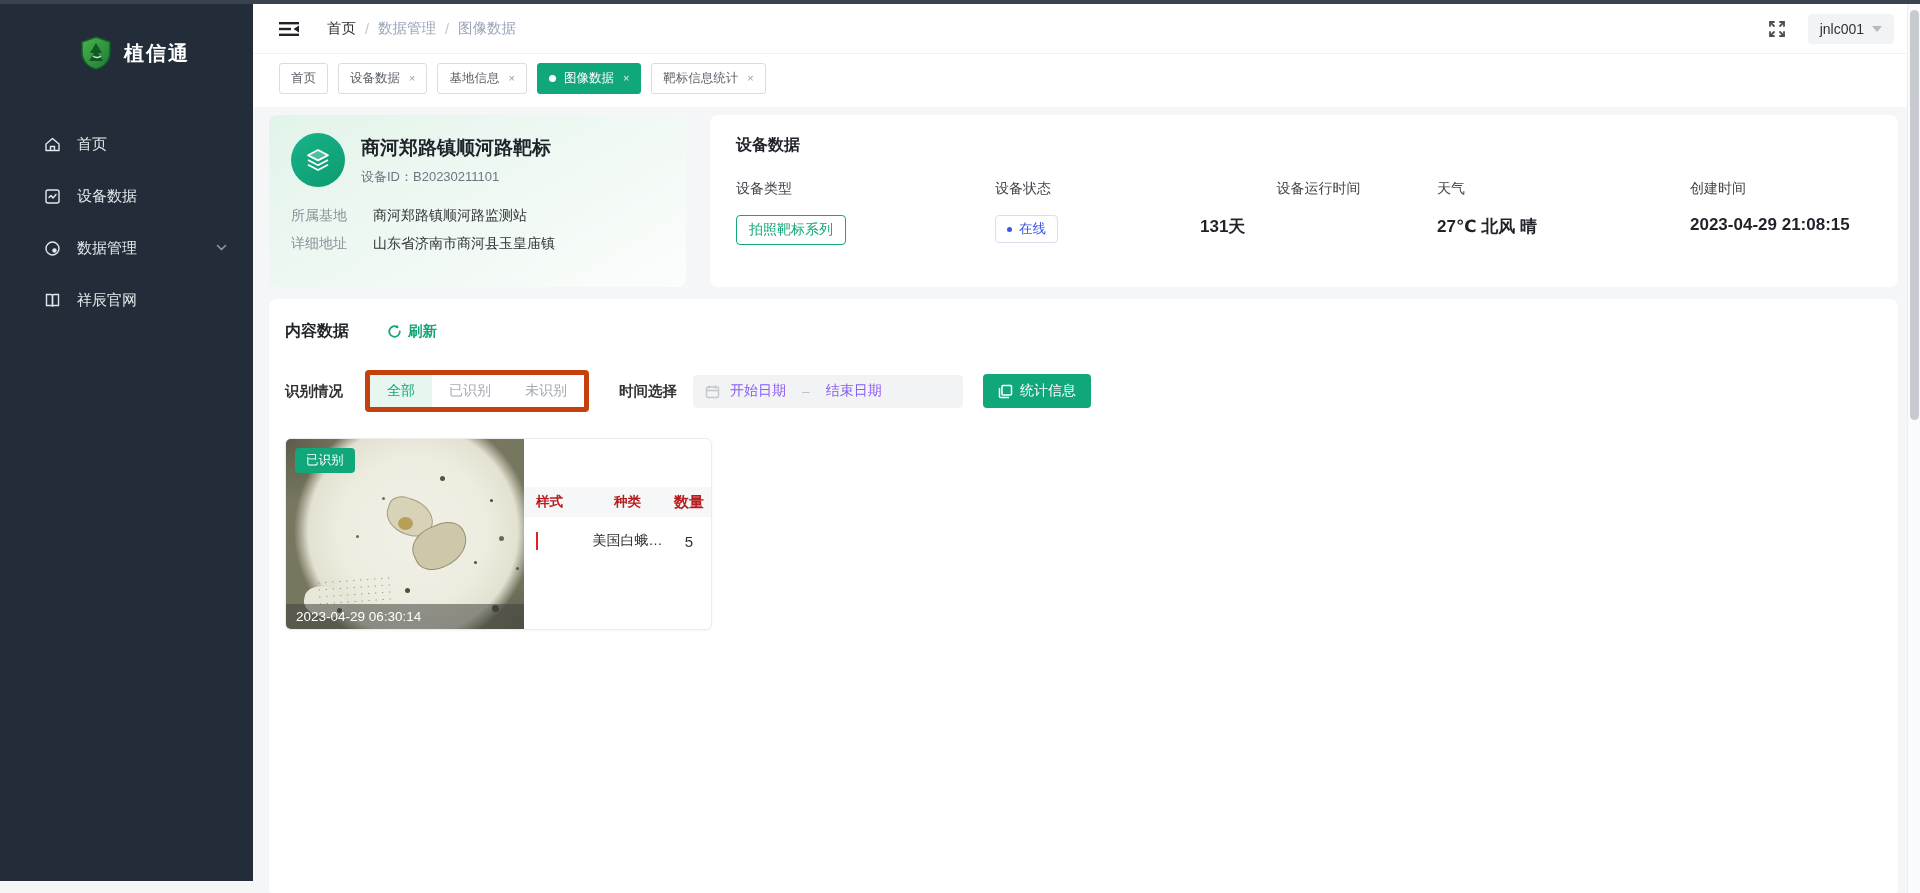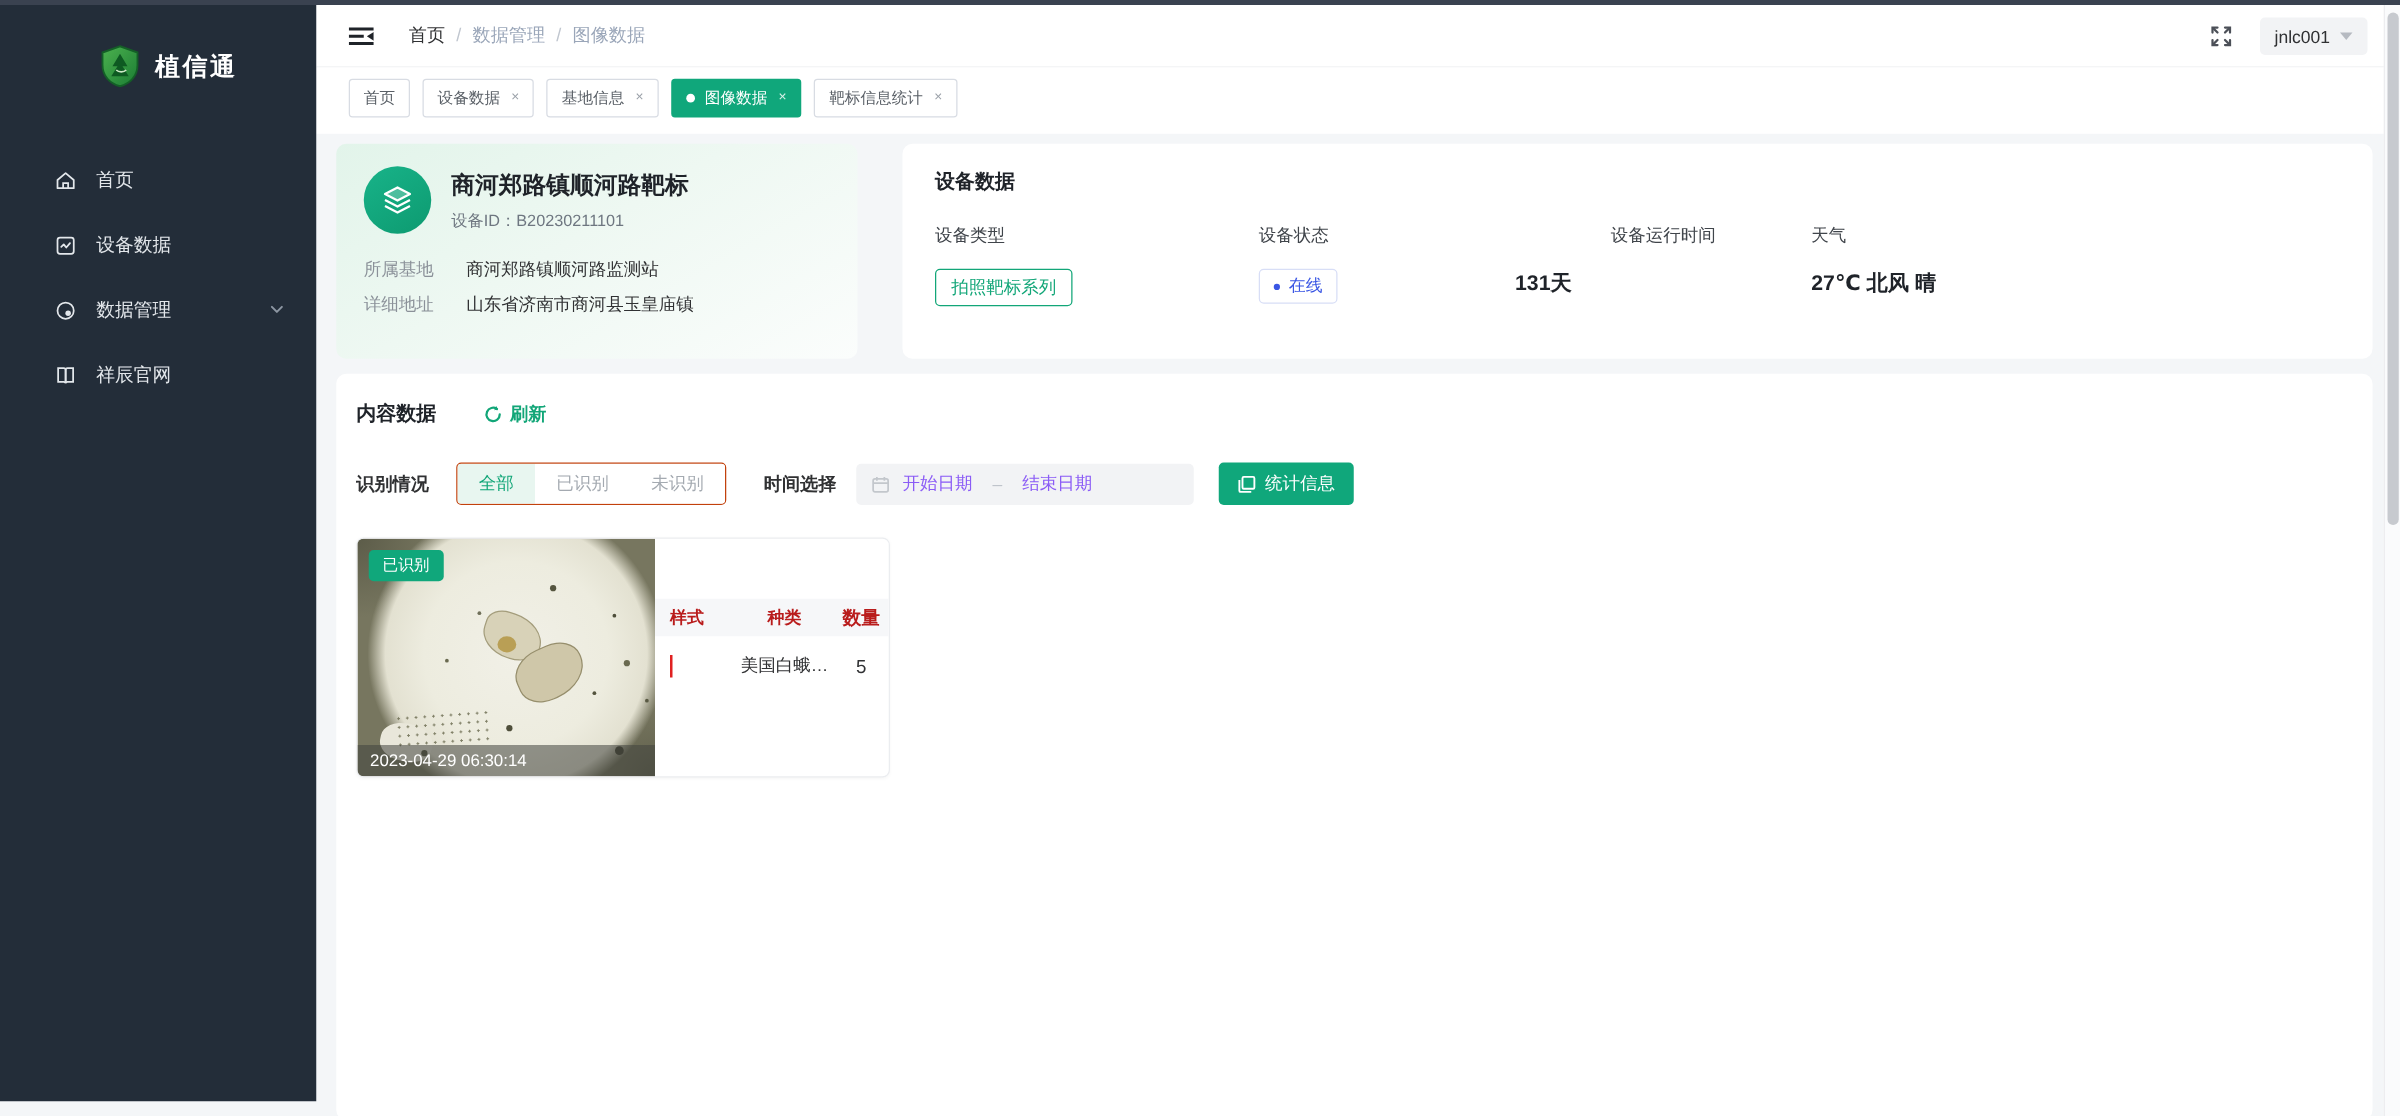--- a/index.html
+++ b/index.html
@@ -37,21 +37,21 @@
   .tabbar { background:#fff; padding:9px 26px 13px; display:flex; gap:10px; }
   .tab { display:inline-flex; align-items:center; border:1px solid #d8dce3; border-radius:3px; background:#fff; color:#595f66; font-size:12.5px; padding:6px 11px; cursor:pointer; white-space:nowrap; }
   .tab .tab-x { margin-left:9px; color:#9aa0a8; font-size:11px; line-height:1; cursor:pointer; }
   .tab.active { background:#10a77b; border-color:#10a77b; color:#fff; }
   .tab.active .tab-x { color:#d9f2e9; }
   .tab .dot { width:7px; height:7px; border-radius:50%; background:#fff; margin-right:8px; }
 
   .page { padding:8px 22px 0 16px; }
 
   
-  .cards-row { display:flex; gap:36px; }
+  .cards-row { display:flex; gap:24px; }
   .device-card { width:417px; height:172px; border-radius:8px; padding:18px 22px; background:linear-gradient(150deg,#e2f4ea 0%,#eef8f2 45%,#fbfdfc 100%); }
   .dc-head { display:flex; align-items:center; }
   .dc-icon-wrap { width:54px; height:54px; border-radius:50%; background:linear-gradient(145deg,#18b389,#0d9a70); display:flex; align-items:center; justify-content:center; flex:0 0 auto; }
   .dc-head-text { margin-left:16px; }
   .dc-title { font-size:19px; font-weight:700; color:#1f2329; }
   .dc-id { font-size:13px; color:#6e7680; margin-top:7px; }
   .dc-rows { margin-top:14px; }
   .dc-row { display:flex; font-size:14px; line-height:28px; }
   .dc-label { color:#8b9199; width:64px; margin-right:18px; flex:0 0 auto; }
   .dc-value { color:#303133; }
@@ -70,21 +70,21 @@
 
   
   .content-card { margin-top:12px; background:#fff; border-radius:8px; padding:22px 16px; height:597px; }
   .cc-titlerow { display:flex; align-items:center; }
   .cc-title { font-size:16px; font-weight:700; color:#1f2329; }
   .refresh-link { display:inline-flex; align-items:center; margin-left:38px; color:#12a678; font-size:14.5px; font-weight:600; cursor:pointer; }
   .refresh-link svg { margin-right:6px; }
 
   .filter-row { display:flex; align-items:center; margin-top:28px; }
   .f-label { font-size:14.5px; font-weight:600; color:#303133; }
-  .segmented { display:flex; margin-left:22px; border:1px solid #c2410c; border-radius:4px; overflow:hidden; }
+  .segmented { display:flex; margin-left:22px; border:5px solid #c2410c; border-radius:4px; overflow:hidden; }
   .seg-opt { font-size:14px; color:#a4aab1; padding:7px 17px; cursor:pointer; background:#fff; }
   .seg-opt.selected { background:#e8f6f0; color:#12a678; }
   .time-label { margin-left:30px; }
   .date-range { display:flex; align-items:center; margin-left:16px; background:#f2f3f5; border-radius:4px; height:33px; width:270px; padding:0 12px; cursor:not-allowed; }
   .dr-ph { font-size:14px; color:#8b5cf6; }
   .dr-sep { font-size:14px; color:#bfc4cb; margin:0 16px; }
   .stats-btn { display:inline-flex; align-items:center; margin-left:20px; background:#10a77b; color:#fff; border:none; border-radius:4px; height:34px; padding:0 15px; font-size:14px; cursor:pointer; font-family:inherit; }
   .stats-btn svg { margin-right:7px; }
 
   
@@ -304,20 +304,26 @@
             <span class="dd-valrow">
                 <span class="dd-strong">131天</span>
               </span>
           </div>
           <div class="dd-col c4">
             <span class="dd-label">天气</span>
             <span class="dd-valrow">
                 <span class="dd-strong">27℃ 北风 晴</span>
               </span>
           </div>
+          <div class="dd-col c5">
+            <span class="dd-label">创建时间</span>
+            <span class="dd-valrow">
+                <span class="dd-strong">2023-04-29 21:08:15</span>
+              </span>
+          </div>
         </div>
       </div>
     </div>
 
     <div class="content-card">
       <div class="cc-titlerow">
         <span class="cc-title">内容数据</span>
         <span class="refresh-link">
           <svg width="15" height="15" viewBox="0 0 15 15" fill="none" stroke="#12a678" stroke-width="1.8">
             <path d="M12.8 7.5 A5.3 5.3 0 1 1 10.6 3.2" stroke-linecap="round"></path>

